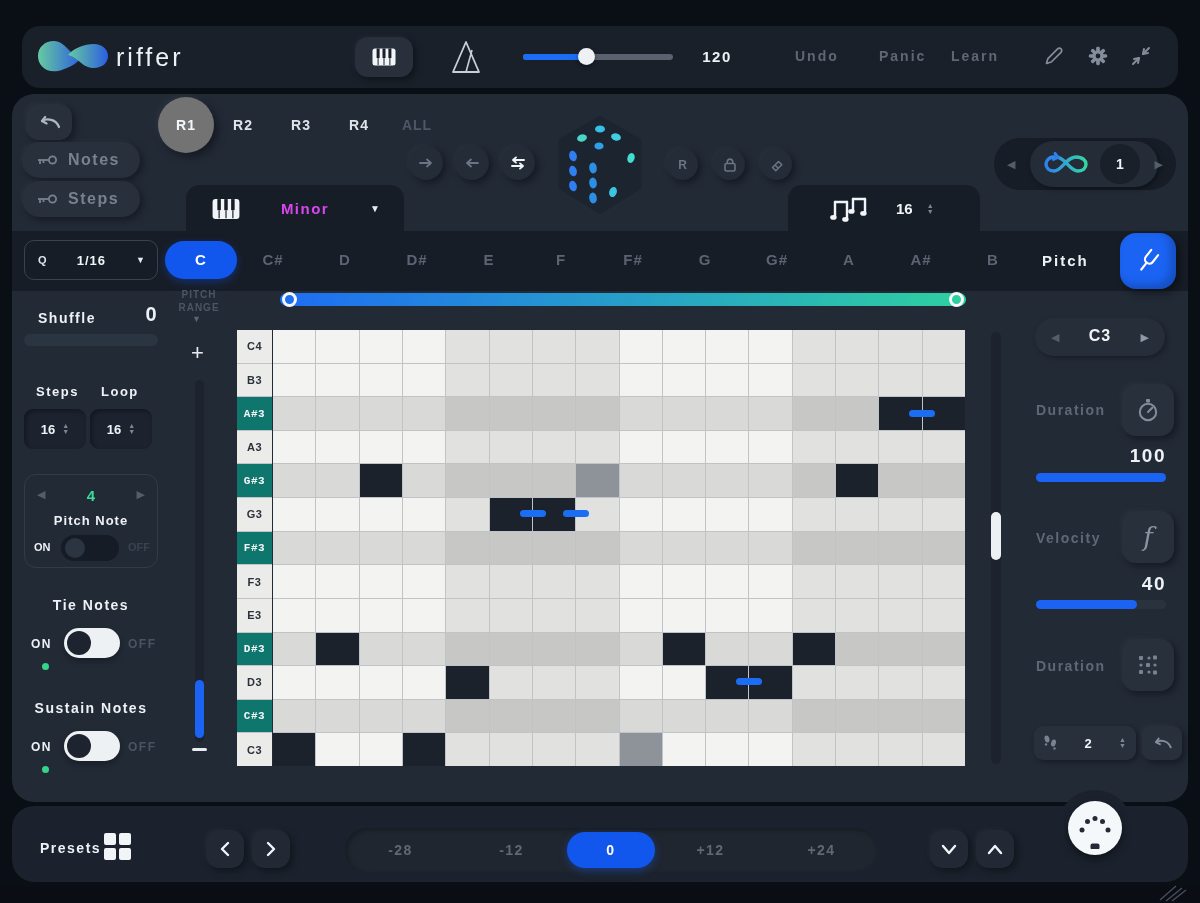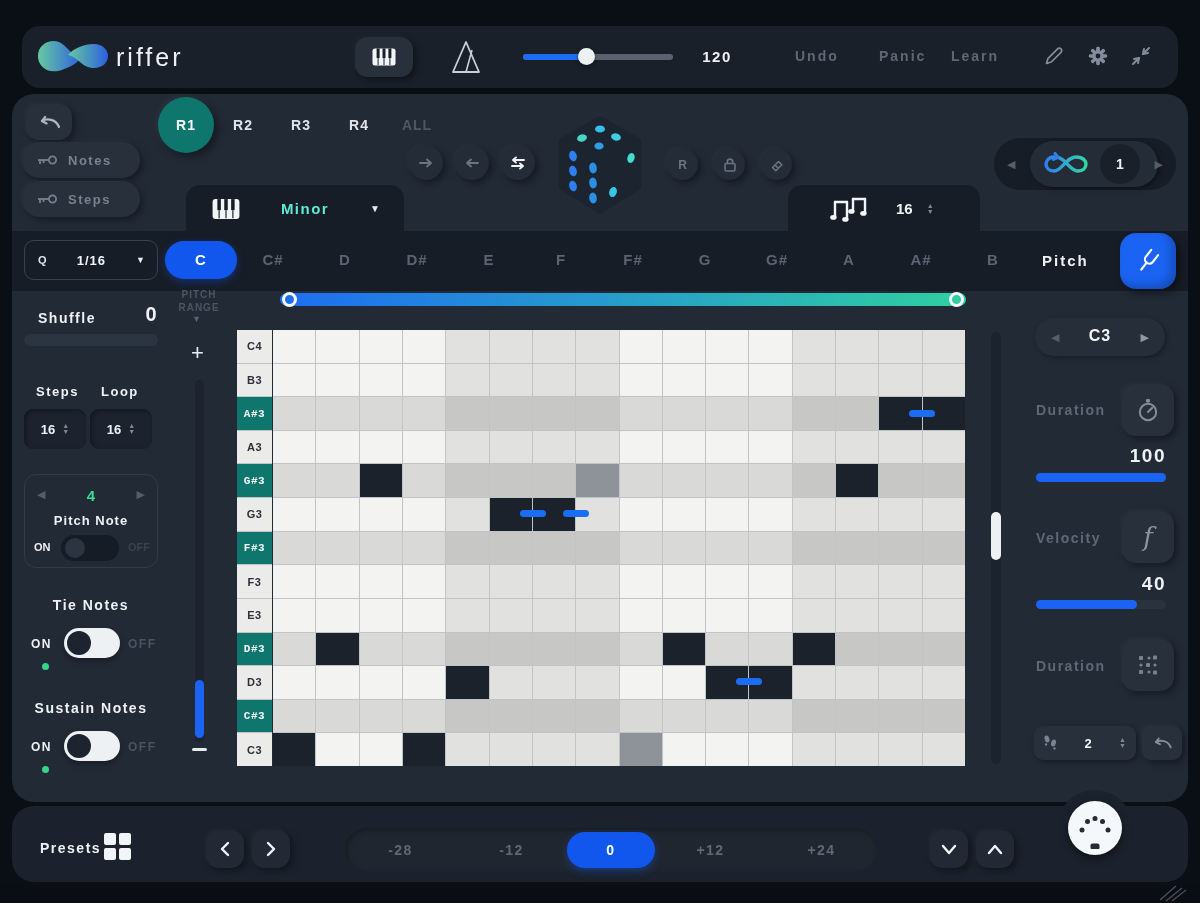--- a/index.html
+++ b/index.html
@@ -15,27 +15,27 @@
   .cbtn{position:absolute;display:flex;align-items:center;justify-content:center;border-radius:50%;
         background:#242c38;box-shadow:3px 3px 7px rgba(0,0,0,.4),-2px -2px 5px rgba(255,255,255,.04);cursor:pointer;}
   .stepper{display:flex;flex-direction:column;line-height:6px;font-size:7px;color:#7c8694;}
   .chevtxt{font-size:11px;color:#545d6a;}
   
   #topbar{left:22px;top:26px;width:1156px;height:62px;background:#19202a;border-radius:18px;position:absolute;}
   #logo-text{left:116px;top:43px;font-size:25px;font-weight:400;letter-spacing:3px;color:#eef2f6;position:absolute;}
   
   #riffrow{left:158px;top:96px;height:58px;display:flex;align-items:center;position:absolute;}
   .riff{width:58px;text-align:center;font-weight:700;font-size:14px;letter-spacing:1px;color:#dfe4ea;cursor:pointer;}
-  .riff.sel{width:56px;height:56px;line-height:56px;border-radius:50%;background:#0f766e;color:#f4f7fa;
+  .riff.sel{width:56px;height:56px;line-height:56px;border-radius:50%;background:#737373;color:#f4f7fa;
             box-shadow:4px 4px 9px rgba(0,0,0,.4),-2px -2px 6px rgba(255,255,255,.05);}
   .riff.dim{color:#4e5765;}
   
   .pill{position:absolute;display:flex;align-items:center;background:#28303c;border-radius:18px;cursor:pointer;
         box-shadow:3px 3px 7px rgba(0,0,0,.35),-2px -2px 5px rgba(255,255,255,.03);}
-  .pill .plabel{font-weight:700;font-size:13px;letter-spacing:1.5px;color:#77818f;margin-left:10px;}
+  .pill .plabel{font-weight:700;font-size:16px;letter-spacing:1.5px;color:#77818f;margin-left:10px;}
   
   .tab{position:absolute;height:47px;background:#171d27;border-radius:14px 14px 0 0;display:flex;align-items:center;}
   #darkstrip{left:12px;top:231px;width:1176px;height:60px;background:#171d27;position:absolute;}
   
   #noterow{left:165px;top:241px;display:flex;position:absolute;}
   .nl{width:72px;height:38px;line-height:38px;text-align:center;font-weight:700;font-size:15px;
       letter-spacing:1px;color:#5b6472;cursor:pointer;}
   .nl.sel{background:#1157ee;color:#fff;border-radius:19px;box-shadow:0 3px 8px rgba(17,87,238,.35);}
   
   .stepbox{position:absolute;width:62px;height:40px;background:#1c232e;border-radius:9px;display:flex;
@@ -252,21 +252,21 @@
   <div class="tab" style="left:186px;top:185px;width:218px">
     <svg style="margin-left:26px" width="28" height="22" viewBox="0 0 24 18">
       <rect x="0.5" y="0.5" width="23" height="17" rx="2.5" fill="#f2f5f8"></rect>
       <rect x="4.6" y="0.5" width="3" height="9.5" fill="#171d27"></rect>
       <rect x="10.5" y="0.5" width="3" height="9.5" fill="#171d27"></rect>
       <rect x="16.4" y="0.5" width="3" height="9.5" fill="#171d27"></rect>
       <line x1="6.1" y1="10" x2="6.1" y2="17" stroke="#171d27" stroke-width="1"></line>
       <line x1="12" y1="10" x2="12" y2="17" stroke="#171d27" stroke-width="1"></line>
       <line x1="17.9" y1="10" x2="17.9" y2="17" stroke="#171d27" stroke-width="1"></line>
     </svg>
-    <span style="flex:1;text-align:center;font-weight:700;font-size:15px;letter-spacing:1.5px;color:#5eead4">Minor</span>
+    <span style="flex:1;text-align:center;font-weight:700;font-size:15px;letter-spacing:1.5px;color:#d946ef">Minor</span>
     <span style="margin-right:24px;font-size:10px;color:#e8ecf0">▼</span>
   </div>
 
   <div class="tab" style="left:788px;top:185px;width:192px">
     <svg style="margin-left:40px" width="44" height="30" viewBox="0 0 44 30">
       <g stroke="#f2f5f8" stroke-width="2.4" fill="none" stroke-linecap="round">
         <path d="M7 8 H19"></path>
           <line x1="7" y1="8" x2="7" y2="23"></line>
           <line x1="19" y1="8" x2="19" y2="25"></line>
         <path d="M25 5 H37"></path>

